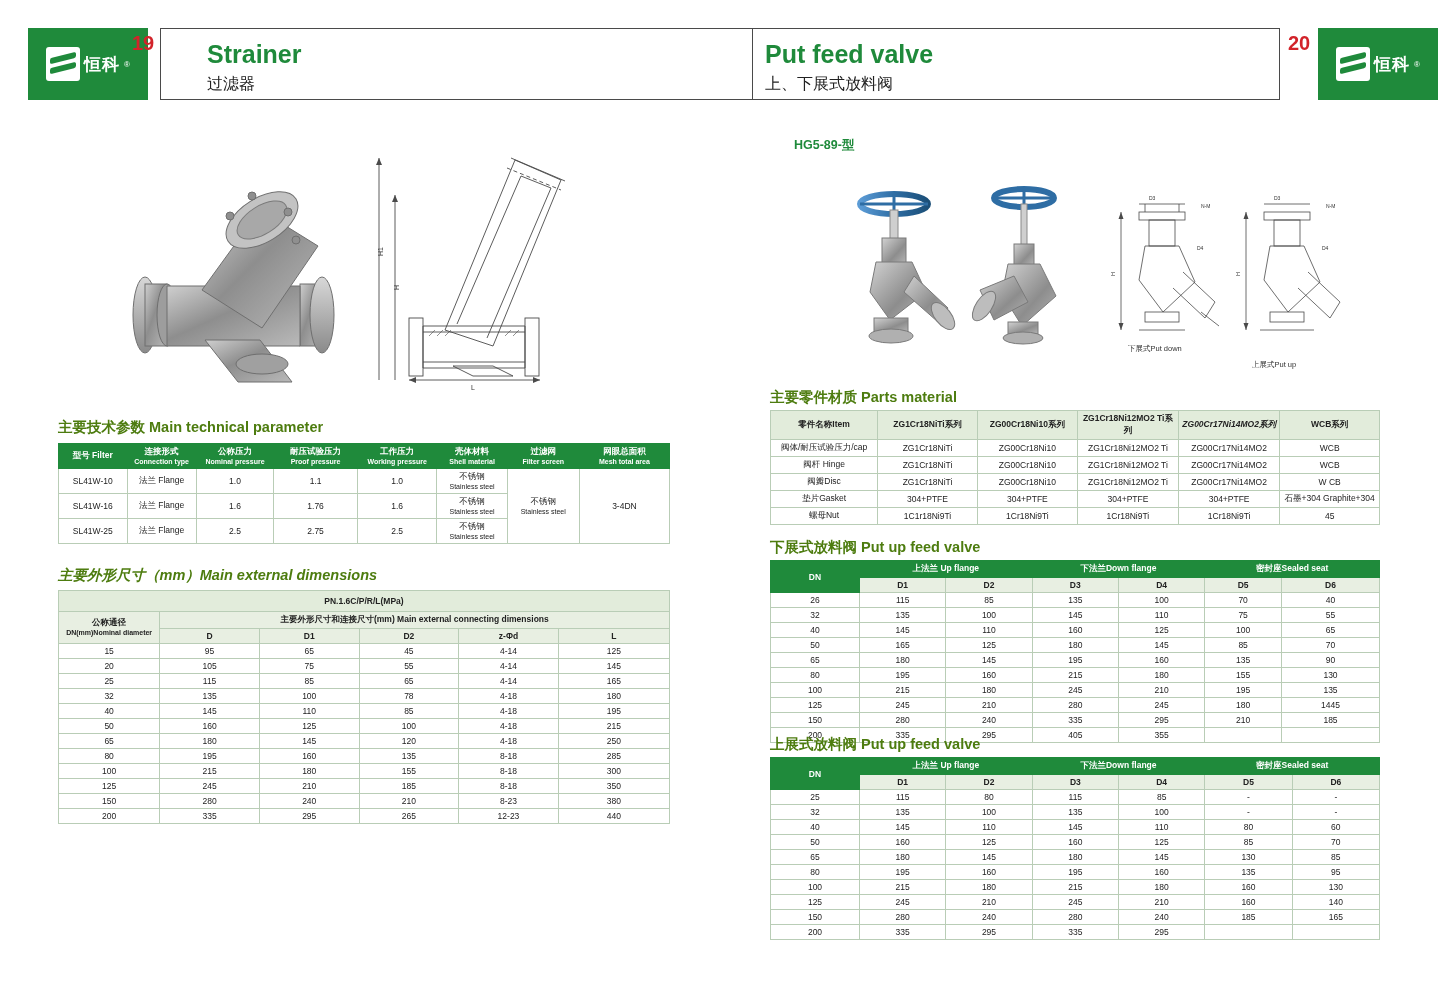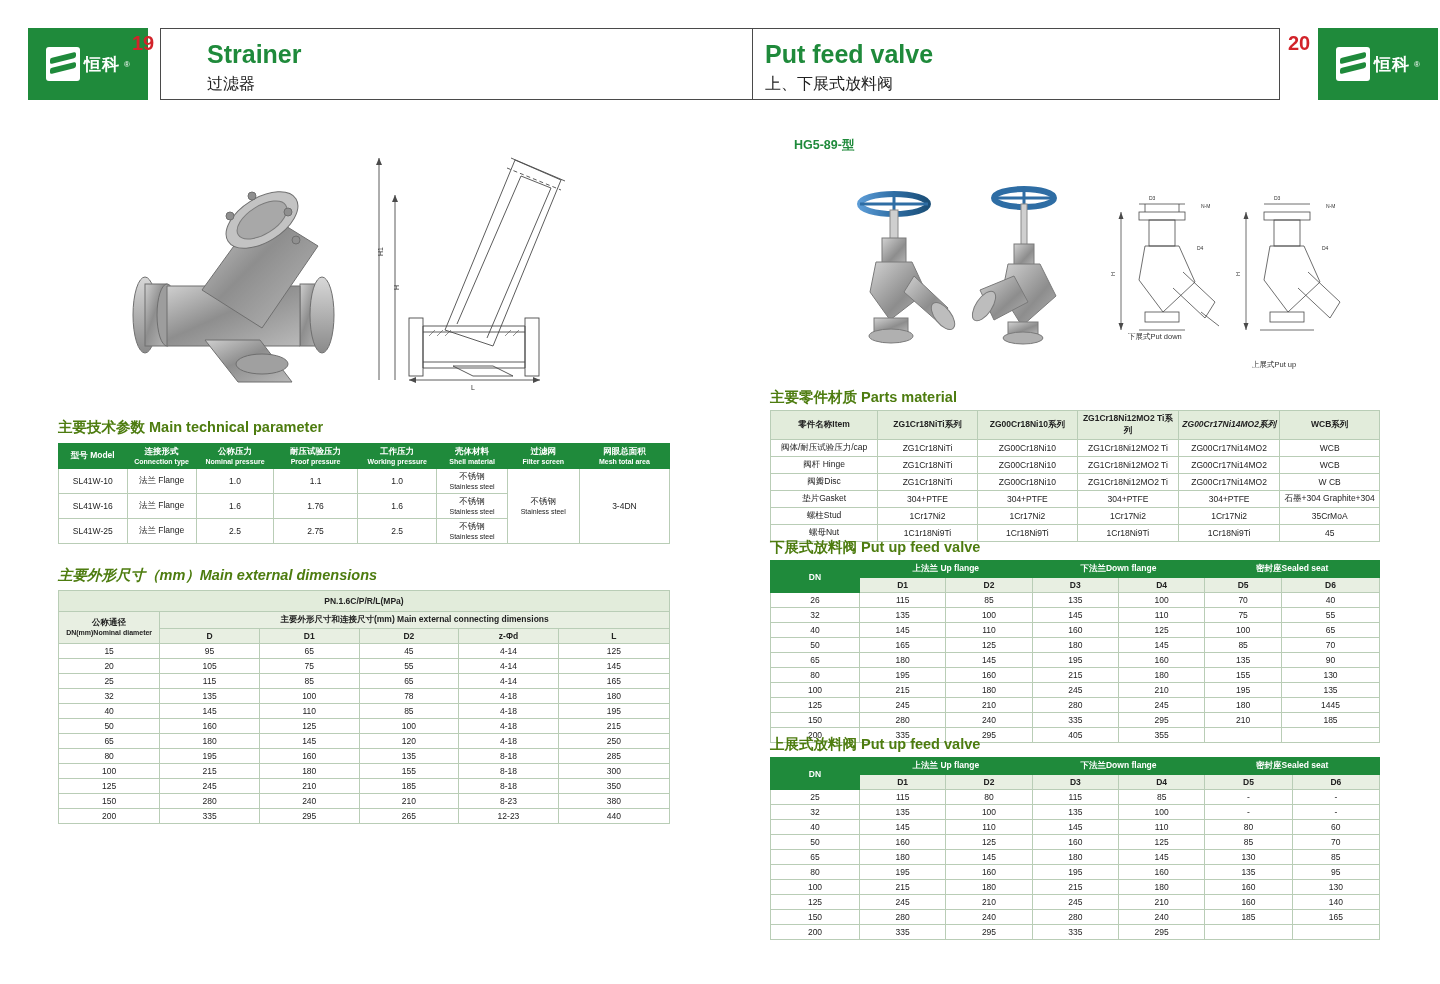--- a/index.html
+++ b/index.html
@@ -145,21 +145,21 @@
       <text x="34" y="150" font-size="7" fill="#333" transform="rotate(-90 34 150)">H</text>
       <text x="106" y="250" font-size="7" fill="#333">L</text>
     </svg>
   </div>
 
   <div class="sec-h" style="left:58px;top:418px;">主要技术参数 Main technical parameter</div>
 
   <table style="left:58px;top:443px;width:612px;">
     <tbody>
         <tr class="hdr-green">
-      <td style="width:68px;"><span>型号 Model</span></td>
+      <td style="width:68px;"><span>型号 Filter</span></td>
       <td style="width:68px;"><span>连接形式</span><span class="sub">Connection type</span></td>
       <td style="width:78px;"><span>公称压力</span><span class="sub">Nominal pressure</span></td>
       <td style="width:84px;"><span>耐压试验压力</span><span class="sub">Proof pressure</span></td>
       <td style="width:80px;"><span>工作压力</span><span class="sub">Working pressure</span></td>
       <td style="width:70px;"><span>壳体材料</span><span class="sub">Shell material</span></td>
       <td style="width:72px;"><span>过滤网</span><span class="sub">Filter screen</span></td>
       <td style="width:92px;"><span>网眼总面积</span><span class="sub">Mesh total area</span></td>
     </tr>
     <tr>
       <td>SL41W-10</td>
@@ -392,21 +392,21 @@
         <path d="M16 22 l-2.5 7 h5 z" fill="#4a4a4a" stroke="none"></path>
         <path d="M16 140 l-2.5 -7 h5 z" fill="#4a4a4a" stroke="none"></path>
       </g>
       <text x="10" y="86" font-size="5.5" fill="#333" transform="rotate(-90 10 86)">H</text>
       <text x="44" y="10" font-size="5" fill="#333">D3</text>
       <text x="92" y="60" font-size="5" fill="#333">D4</text>
       <text x="96" y="18" font-size="5" fill="#333">N-M</text>
     </svg>
   </div>
 
-  <div class="cap" style="left:1128px;top:332px;">下展式Put down</div>
+  <div class="cap" style="left:1128px;top:344px;">下展式Put down</div>
   <div class="cap" style="left:1252px;top:360px;">上展式Put up</div>
 
   <div class="sec-h" style="left:770px;top:388px;">主要零件材质  Parts material</div>
 
   <table style="left:770px;top:410px;width:610px;">
     <tbody>
         <tr class="hdr-lgreen">
       <td style="width:110px;">零件名称Item</td>
       <td style="width:100px;">ZG1Cr18NiTi系列</td>
       <td style="width:100px;">ZG00Cr18Ni10系列</td>
@@ -440,28 +440,20 @@
         </tr>
     <tr>
           <td>垫片Gasket</td>
           <td>304+PTFE</td>
           <td>304+PTFE</td>
           <td>304+PTFE</td>
           <td>304+PTFE</td>
           <td>石墨+304 Graphite+304</td>
         </tr>
     <tr>
-          <td>螺柱Stud</td>
-          <td>1Cr17Ni2</td>
-          <td>1Cr17Ni2</td>
-          <td>1Cr17Ni2</td>
-          <td>1Cr17Ni2</td>
-          <td>35CrMoA</td>
-        </tr>
-    <tr>
           <td>螺母Nut</td>
           <td>1C1r18Ni9Ti</td>
           <td>1Cr18Ni9Ti</td>
           <td>1Cr18Ni9Ti</td>
           <td>1Cr18Ni9Ti</td>
           <td>45</td>
         </tr>
   </tbody>
     </table>
 

